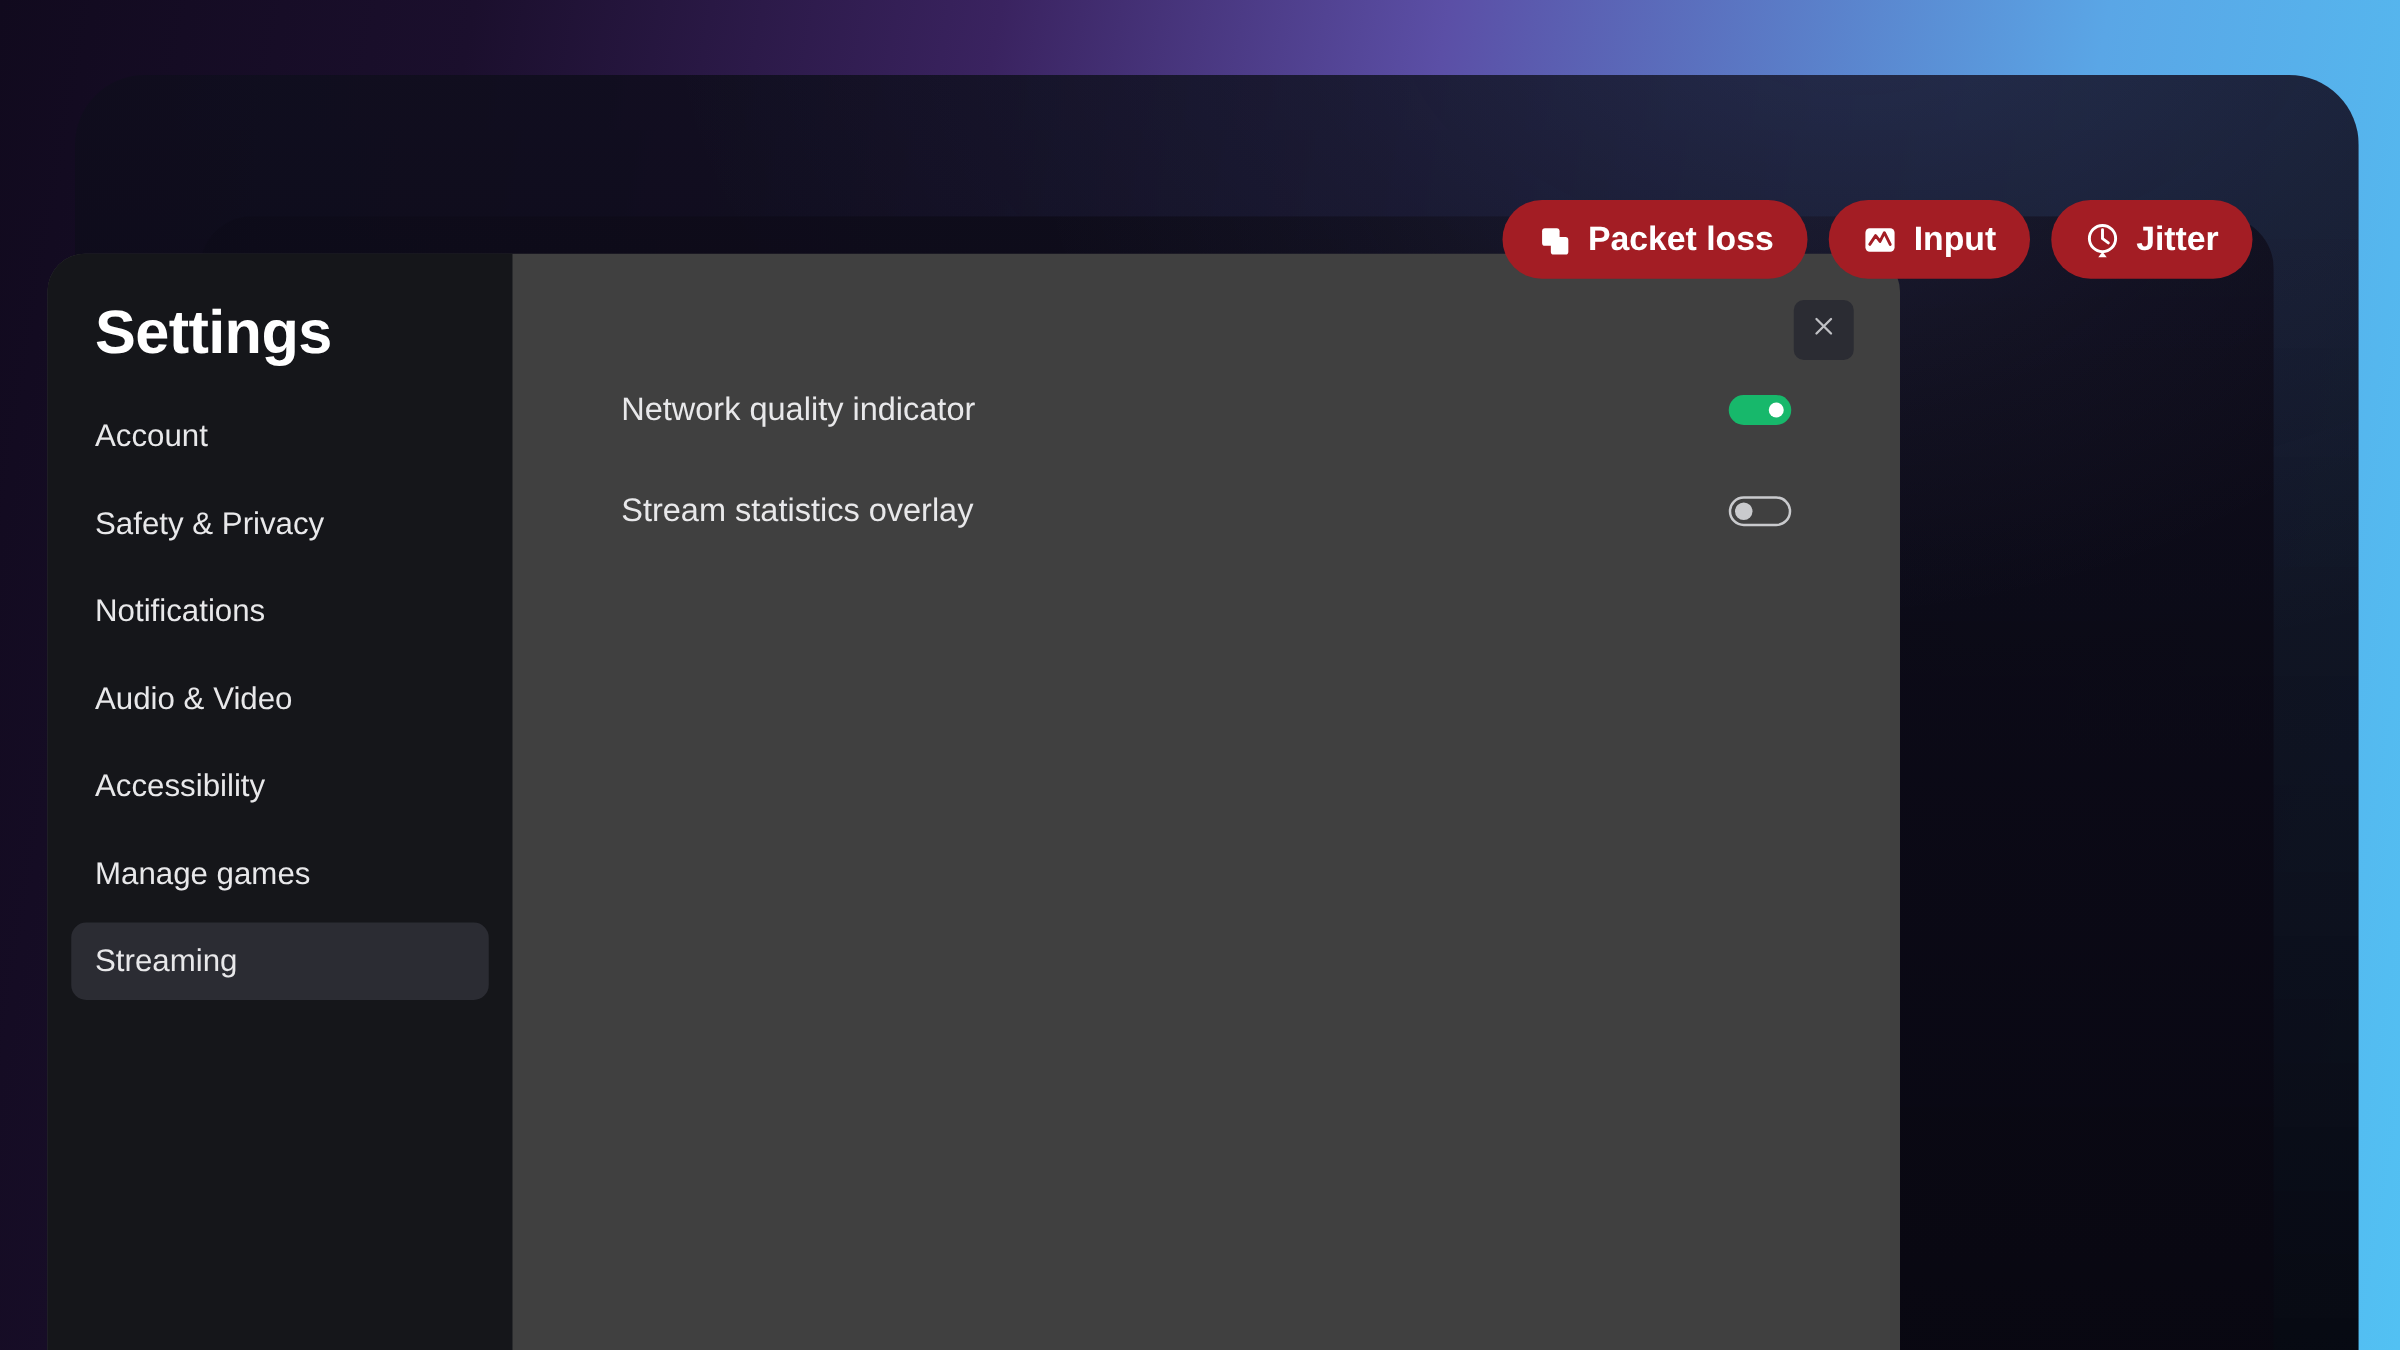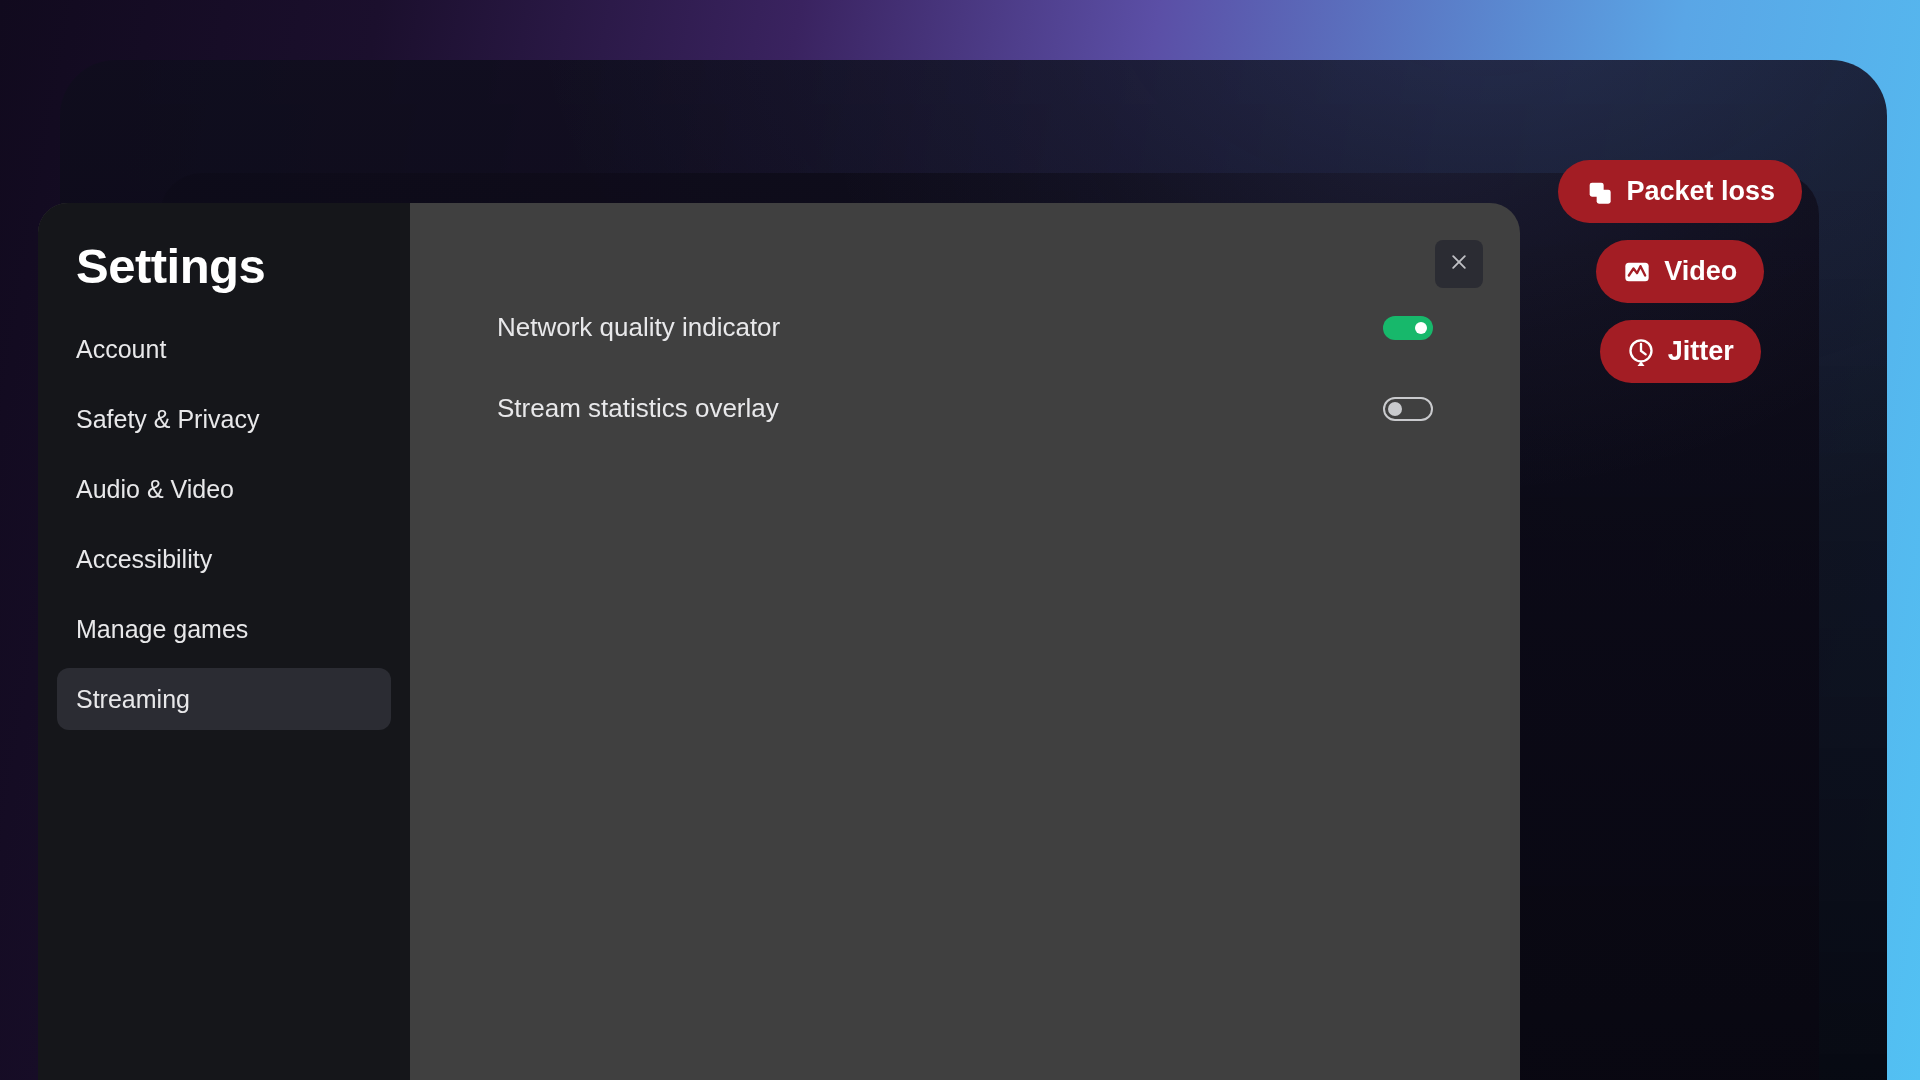--- a/index.html
+++ b/index.html
@@ -172,23 +172,23 @@
       border-radius: 50%;
       background: #c9cacd;
     }
 
     
     .status-pills {
       position: absolute;
       top: 160px;
       right: 118px;
       display: flex;
-      flex-direction: column;
+      flex-direction: row;
       gap: 17px;
-      align-items: center;
+      align-items: flex-start;
       z-index: 10;
     }
     .pill {
       height: 63px;
       border-radius: 999px;
       background: #a31d24;
       color: #ffffff;
       display: flex;
       align-items: center;
       gap: 13px;
@@ -216,21 +216,21 @@
     </span>
     <span>Packet loss</span>
   </div>
   <div class="pill">
     <span class="icon">
       <svg viewBox="0 0 24 24" fill="none">
         <rect x="2" y="4" width="20" height="16" rx="3" fill="#ffffff"></rect>
         <polyline points="5,15 9,9 12,13 15,7 19,15" stroke="#a31d24" stroke-width="2" fill="none" stroke-linejoin="round" stroke-linecap="round"></polyline>
       </svg>
     </span>
-    <span>Video</span>
+    <span>Input</span>
   </div>
   <div class="pill">
     <span class="icon">
       <svg viewBox="0 0 24 24" fill="none">
         <circle cx="12" cy="11" r="9" stroke="#ffffff" stroke-width="2" fill="none"></circle>
         <path d="M12 5 V11 L16 14" stroke="#ffffff" stroke-width="2" fill="none" stroke-linecap="round"></path>
         <path d="M12 20 L9 24 L15 24 Z" fill="#ffffff"></path>
       </svg>
     </span>
     <span>Jitter</span>
@@ -241,20 +241,23 @@
   <aside class="sidebar">
     <h1 class="sidebar-title">Settings</h1>
     <nav class="sidebar-nav">
       <div class="nav-item">
         <span>Account</span>
       </div>
       <div class="nav-item">
         <span>Safety &amp; Privacy</span>
       </div>
       <div class="nav-item">
+        <span>Notifications</span>
+      </div>
+      <div class="nav-item">
         <span>Audio &amp; Video</span>
       </div>
       <div class="nav-item">
         <span>Accessibility</span>
       </div>
       <div class="nav-item">
         <span>Manage games</span>
       </div>
       <div class="nav-item active">
         <span>Streaming</span>

